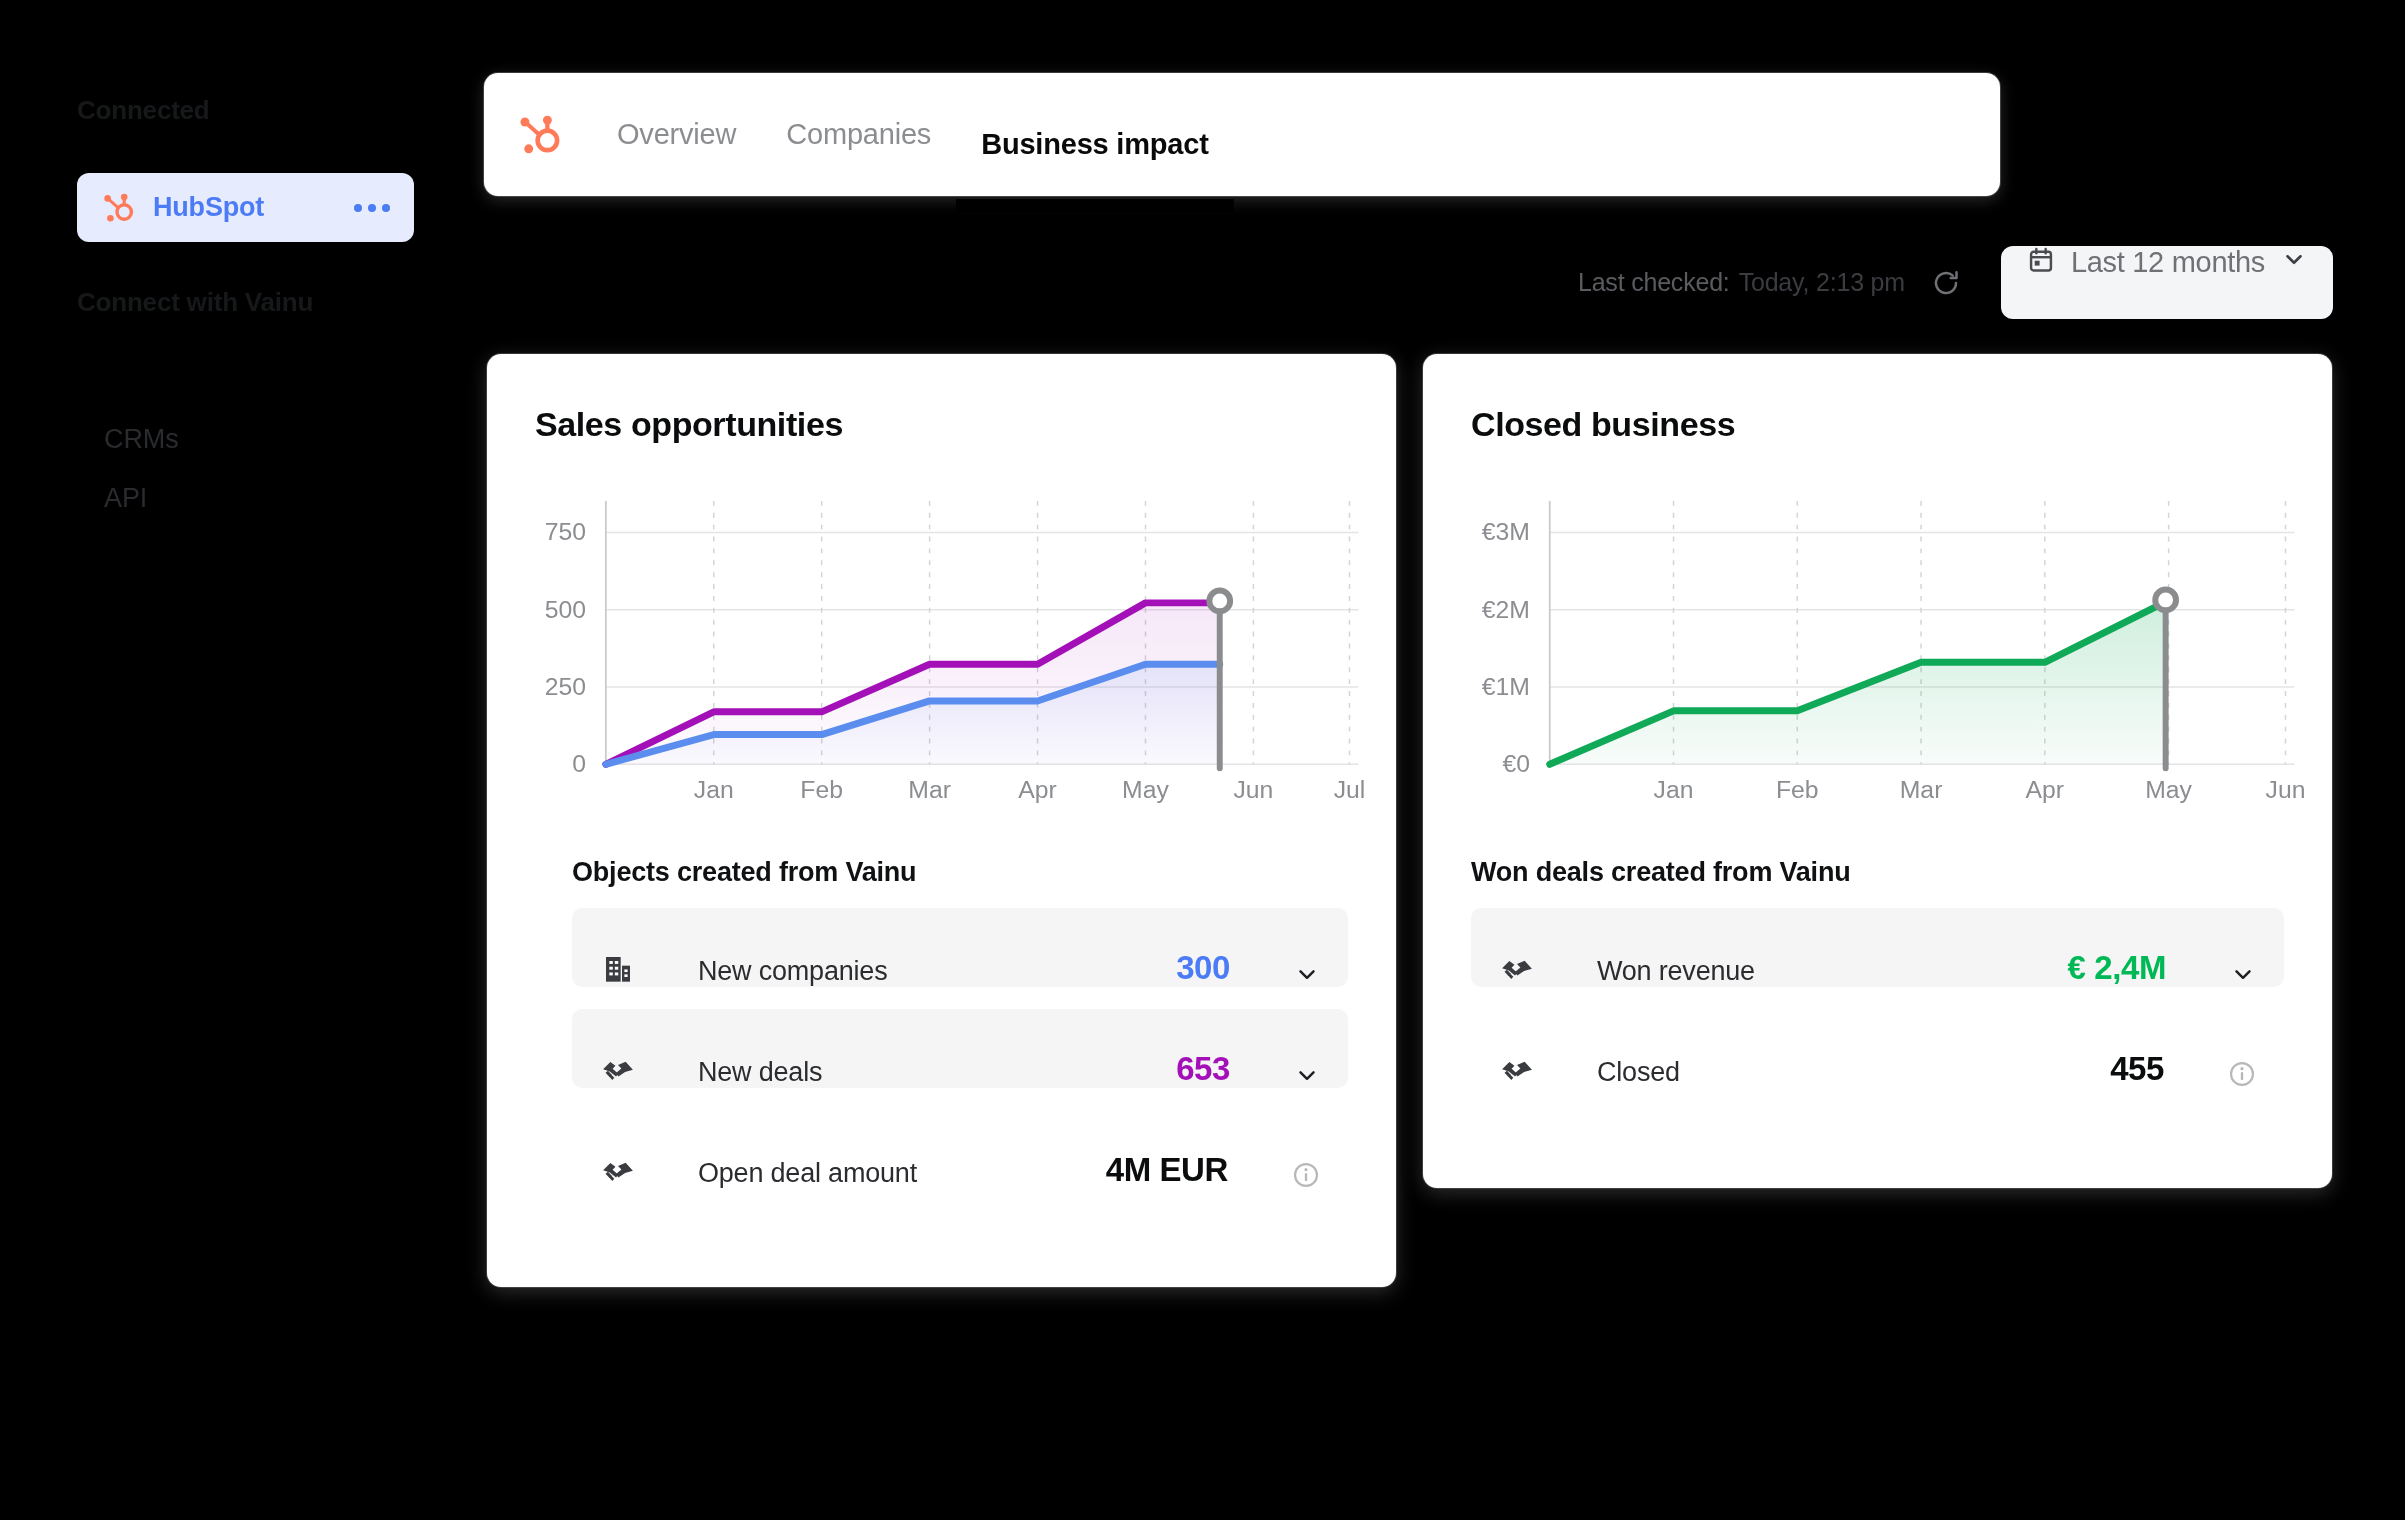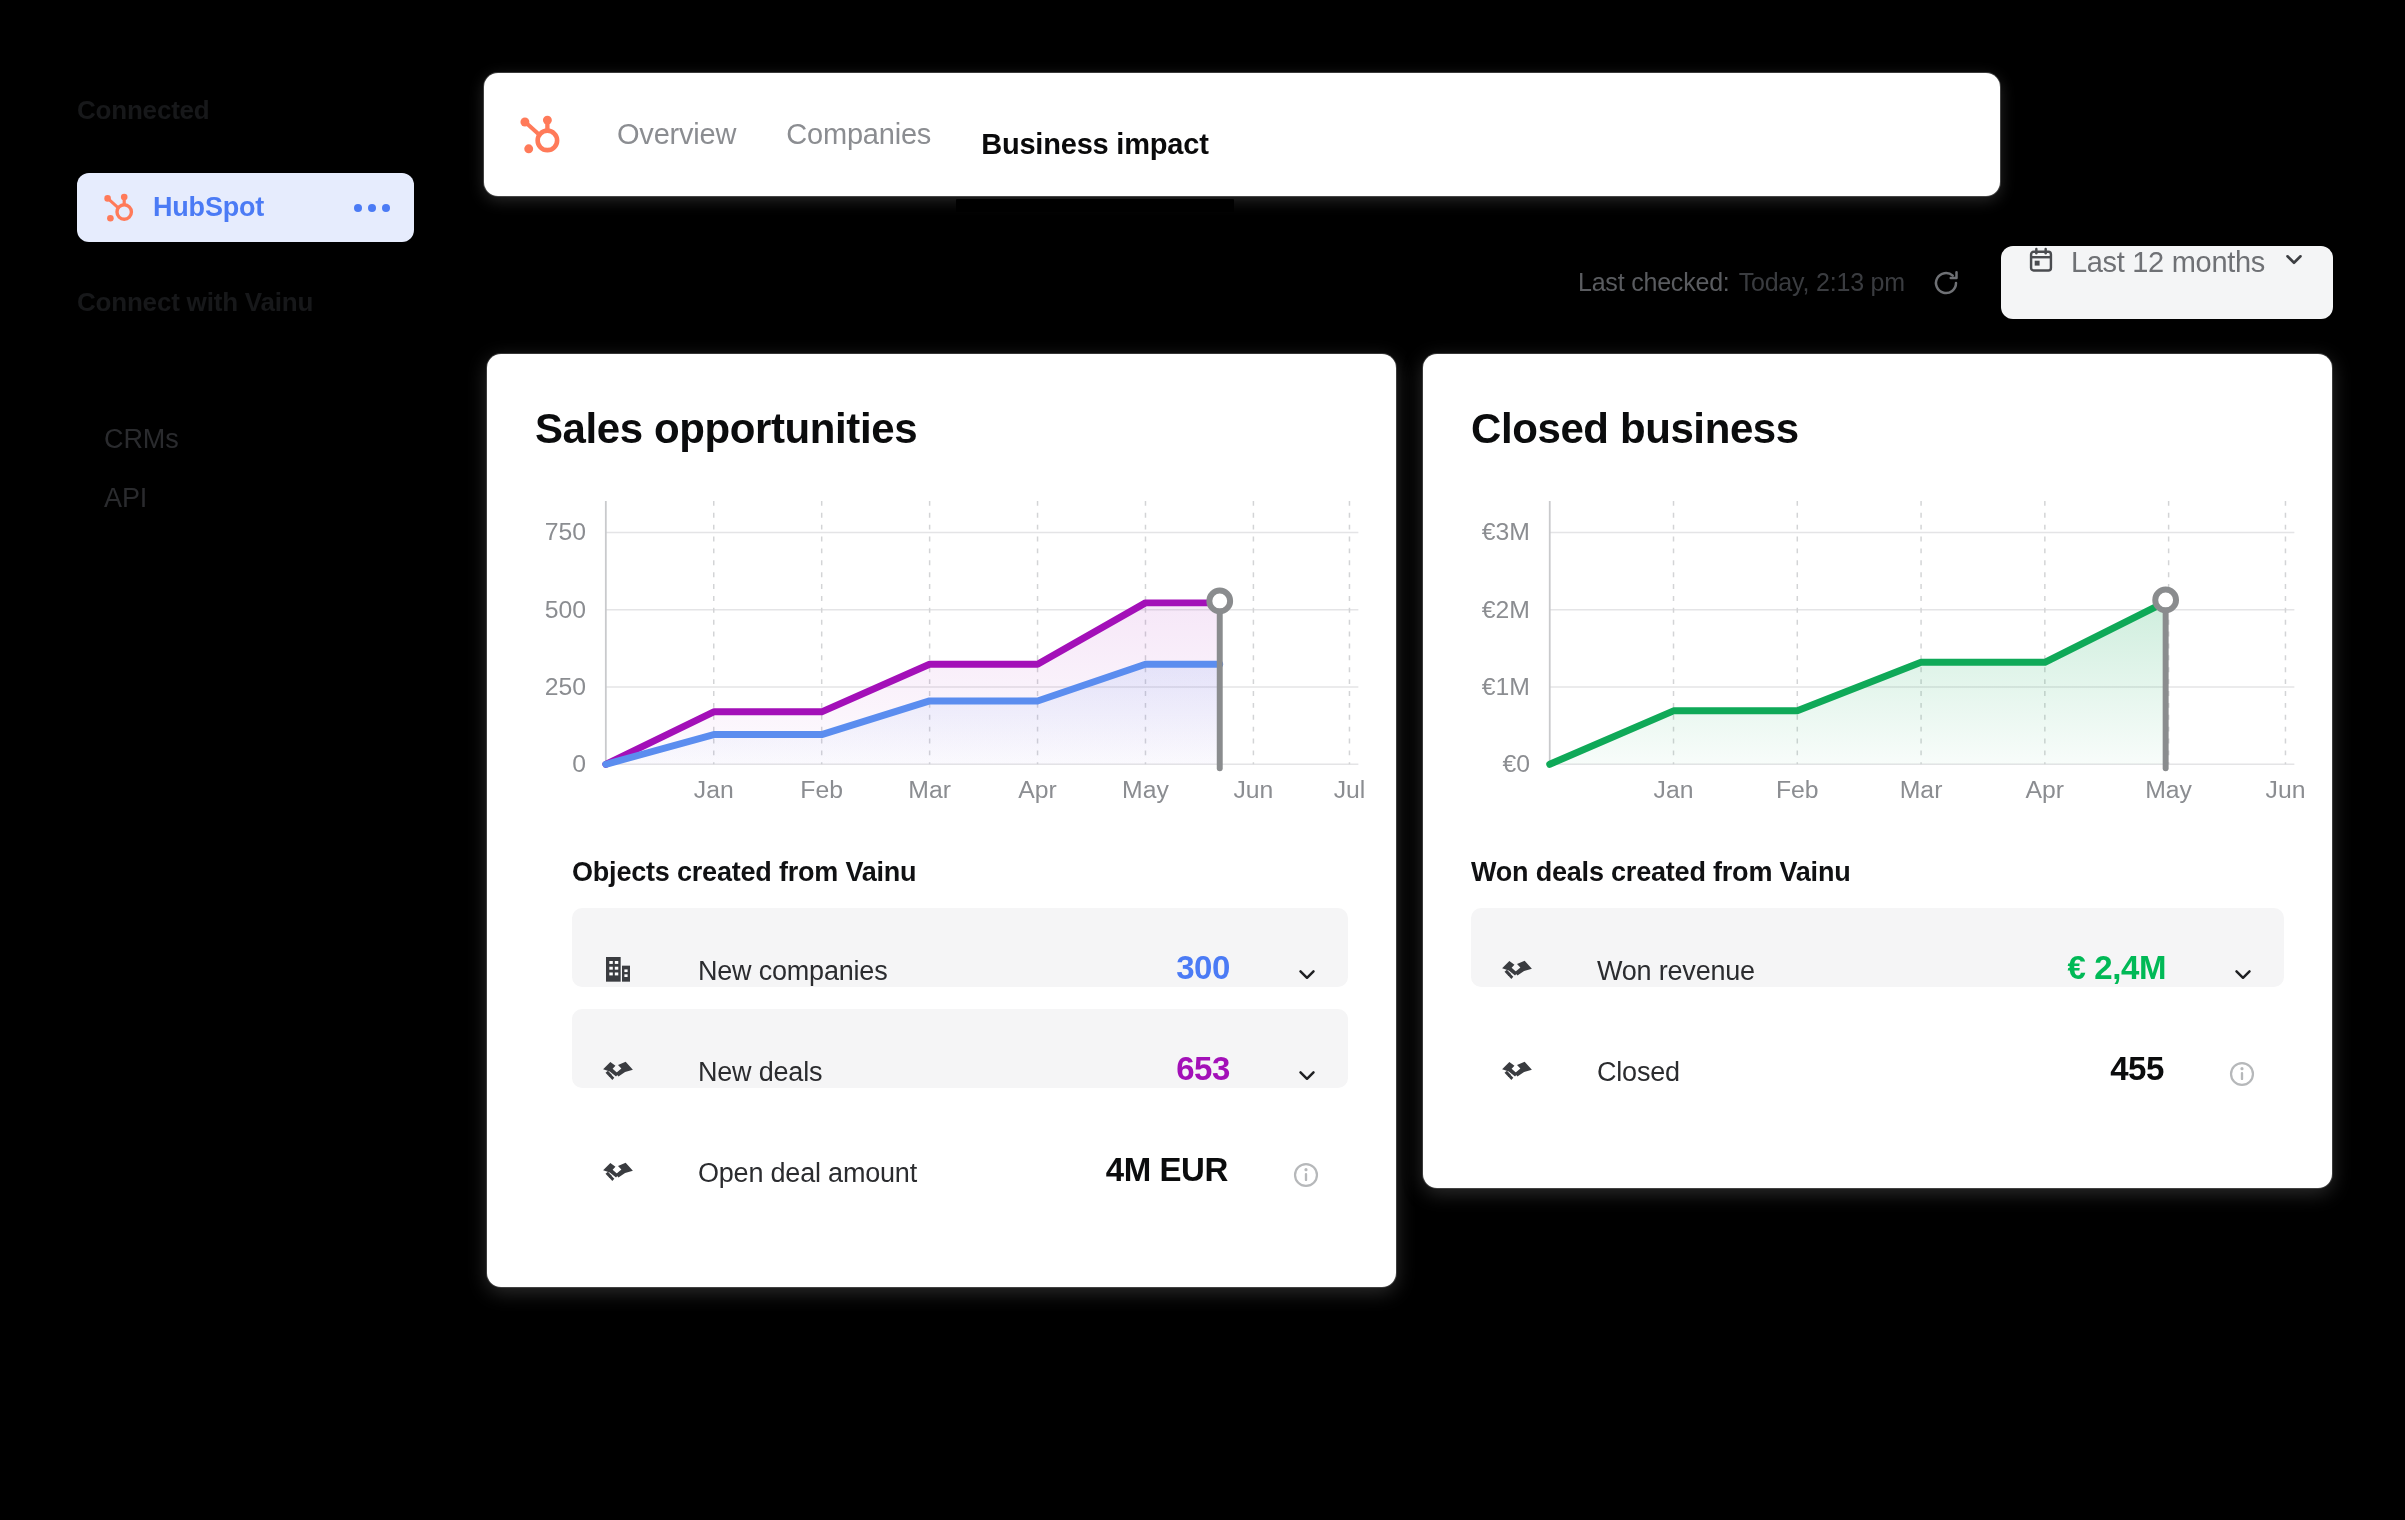--- a/index.html
+++ b/index.html
@@ -82,21 +82,21 @@
 
   
   .card {
     position: absolute; background: #ffffff; border-radius: 14px;
     box-shadow: 0 0 0 1px rgba(150,150,150,0.30), 0 5px 20px rgba(120,120,120,0.38);
   }
   .card-left  { left: 487px;  top: 354px; width: 909px;  height: 933px; }
   .card-right { left: 1423px; top: 354px; width: 909px;  height: 834px; }
   .card-title {
     position: absolute; left: 48px; top: 51px;
-    font-size: 42px; font-weight: 700; color: #0b0c0d; letter-spacing: -0.4px;
+    font-size: 34px; font-weight: 700; color: #0b0c0d; letter-spacing: -0.4px;
   }
 
   
   .chart-wrap { position: absolute; left: 0; top: 129px; width: 909px; height: 317px; }
 
   
   .metric-section { position: absolute; left: 48px; right: 48px; }
   .metric-heading {
     font-size: 27px; font-weight: 700; color: #101113;
     letter-spacing: -0.2px; margin-bottom: 20px;

